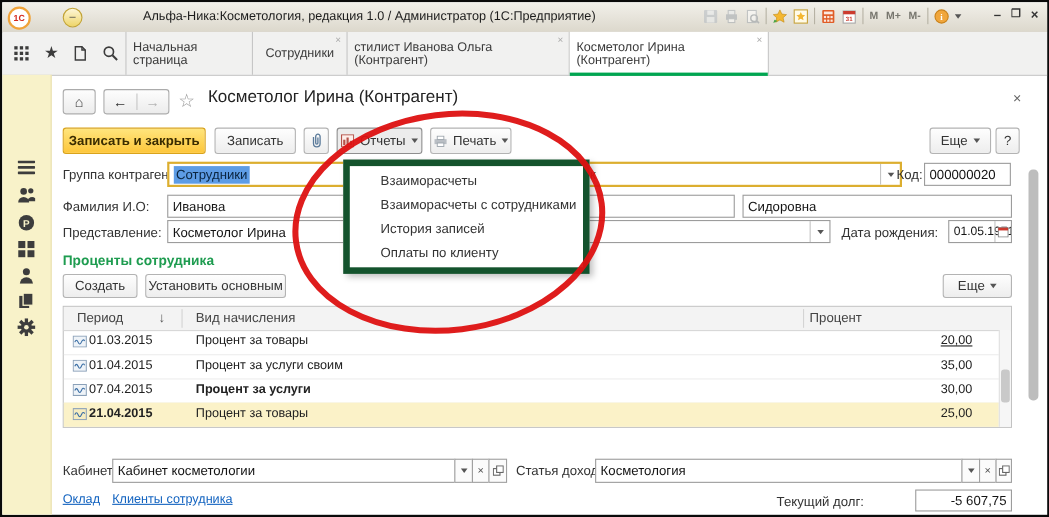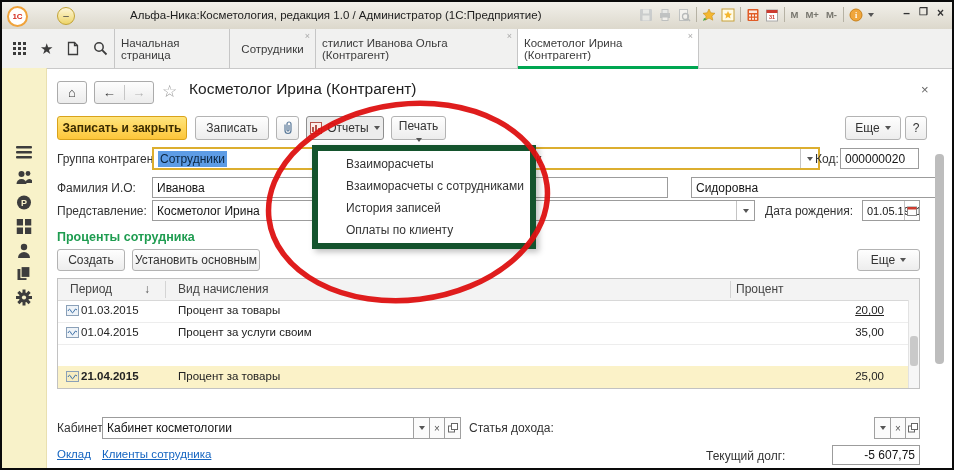--- a/index.html
+++ b/index.html
@@ -266,21 +266,21 @@
   <div class="btn open" style="left:304px;top:114px;width:78px;">
     <svg width="12" height="12" viewBox="0 0 12 12">
         <rect x="0.5" y="0.5" width="11" height="11" fill="#fdeeea" stroke="#b5534a"></rect>
         <rect x="2" y="5" width="2" height="5" fill="#b5534a"></rect>
         <rect x="5" y="3" width="2" height="7" fill="#b5534a"></rect>
         <rect x="8" y="6" width="2" height="4" fill="#b5534a"></rect>
       </svg>
     <span>Отчеты</span>
       <span class="caret"></span>
   </div>
-  <div class="btn" style="left:389px;top:114px;width:55px;flex-direction:column;">
+  <div class="btn" style="left:389px;top:114px;width:74px;">
     <svg width="13" height="11" viewBox="0 0 13 11">
         <rect x="1" y="3.5" width="11" height="4.5" fill="#b9bec4"></rect>
         <rect x="3.5" y="0.8" width="6" height="3" fill="#fff" stroke="#9aa2aa" stroke-width=".8"></rect>
         <rect x="3.5" y="7" width="6" height="3.2" fill="#fff" stroke="#9aa2aa" stroke-width=".8"></rect>
       </svg>
     <span>Печать</span>
       <span class="caret"></span>
   </div>
   <div class="btn" style="left:843px;top:114px;width:56px;">
       <span>Еще</span>
@@ -300,21 +300,21 @@
   </div>
   <div class="lbl" style="left:813px;top:150px;">Код:</div>
   <div class="fld" style="left:838px;top:146px;width:79px;">
       <span>000000020</span>
     </div>
 
   <div class="lbl" style="left:55px;top:179px;">Фамилия И.О:</div>
   <div class="fld" style="left:150px;top:175px;width:516px;">
       <span>Иванова</span>
     </div>
-  <div class="fld" style="left:673px;top:175px;width:245px;margin-left:16px;">
+  <div class="fld" style="left:673px;top:175px;width:245px;">
       <span>Сидоровна</span>
     </div>
 
   <div class="lbl" style="left:55px;top:202px;">Представление:</div>
   <div class="fld" style="left:150px;top:198px;width:603px;">
     <span>Косметолог Ирина</span>
     <span class="combo-arrow">
         <span class="caret"></span>
       </span>
   </div>
@@ -369,20 +369,29 @@
     </div>
     <div class="trow rowline" style="top:43px;">
       <svg class="regico" width="13" height="11" viewBox="0 0 13 11">
           <rect x="0.5" y="0.5" width="12" height="10" fill="#eef3f8" stroke="#8aa0b8"></rect>
           <path d="M2 6q1.5-3.5 3 0t3 0 3-1" fill="none" stroke="#3a6ea5" stroke-width="1"></path>
         </svg>
       <span class="cell" style="left:23px;">01.04.2015</span>
       <span class="cell" style="left:120px;">Процент за услуги своим</span>
       <span class="cell" style="right:24px;">35,00</span>
     </div>
+    <div class="trow rowline" style="top:65px;">
+      <svg class="regico" width="13" height="11" viewBox="0 0 13 11">
+          <rect x="0.5" y="0.5" width="12" height="10" fill="#eef3f8" stroke="#8aa0b8"></rect>
+          <path d="M2 6q1.5-3.5 3 0t3 0 3-1" fill="none" stroke="#3a6ea5" stroke-width="1"></path>
+        </svg>
+      <span class="cell" style="left:23px;">07.04.2015</span>
+      <span class="cell" style="left:120px;font-weight:bold;">Процент за услуги</span>
+      <span class="cell" style="right:24px;">30,00</span>
+    </div>
     <div class="trow hl" style="top:87px;text-align:right;">
       <svg class="regico" width="13" height="11" viewBox="0 0 13 11">
           <rect x="0.5" y="0.5" width="12" height="10" fill="#f6ecc0" stroke="#8aa0b8"></rect>
           <path d="M2 6q1.5-3.5 3 0t3 0 3-1" fill="none" stroke="#3a6ea5" stroke-width="1"></path>
         </svg>
       <span class="cell" style="left:23px;font-weight:bold;">21.04.2015</span>
       <span class="cell" style="left:120px;">Процент за товары</span>
       <span class="cell" style="right:24px;">25,00</span>
     </div>
     <div class="tscroll">
@@ -400,20 +409,23 @@
     </div>
   <div class="mini" style="left:427px;top:415px;width:16px;">×</div>
   <div class="mini" style="left:442px;top:415px;width:17px;">
       <svg width="10" height="10" viewBox="0 0 10 10">
         <rect x="0.5" y="3" width="6" height="6" fill="#fff" stroke="#666"></rect>
         <rect x="3.5" y="0.5" width="6" height="6" fill="#fff" stroke="#666"></rect>
       </svg>
     </div>
 
   <div class="lbl" style="left:467px;top:419px;">Статья дохода:</div>
+  <div class="fld" style="left:539px;top:415px;width:334px;height:22px;">
+      <span>Косметология</span>
+    </div>
   <div class="mini" style="left:872px;top:415px;width:17px;">
       <span class="caret"></span>
     </div>
   <div class="mini" style="left:888px;top:415px;width:16px;">×</div>
   <div class="mini" style="left:903px;top:415px;width:15px;">
       <svg width="10" height="10" viewBox="0 0 10 10">
         <rect x="0.5" y="3" width="6" height="6" fill="#fff" stroke="#666"></rect>
         <rect x="3.5" y="0.5" width="6" height="6" fill="#fff" stroke="#666"></rect>
       </svg>
     </div>

